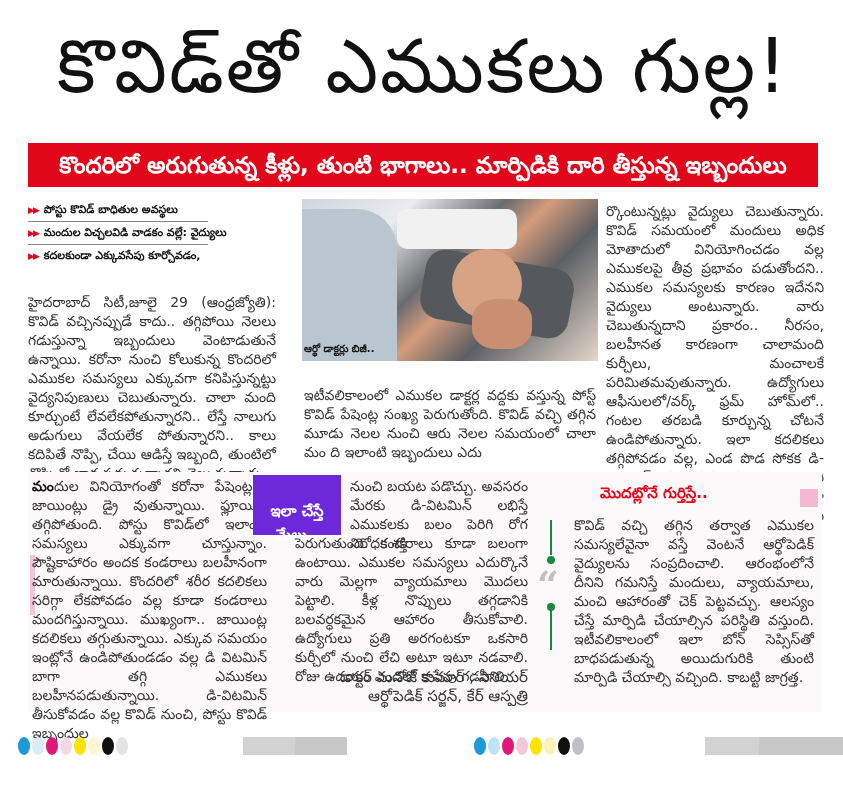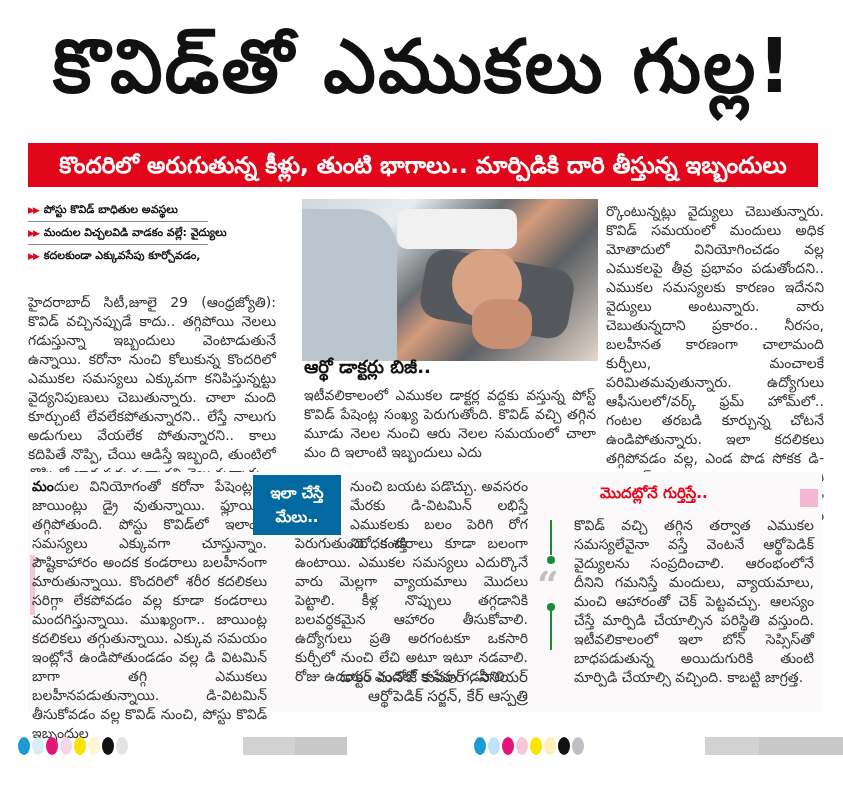--- a/index.html
+++ b/index.html
@@ -1,21 +1,21 @@
 <!DOCTYPE html>
 <html><head>
 <meta charset="utf-8">
 <style>
   * { box-sizing: border-box; margin: 0; padding: 0; }
   html, body { width: 843px; height: 789px; background: #ffffff; overflow: hidden; }
   body { position: relative; font-family: "DejaVu Sans", sans-serif; color: #222; }
 
   .headline {
     position: absolute; left: 18px; top: 6px; width: 810px; height: 130px;
-    font-family: "DejaVu Sans", sans-serif; font-weight: bold;
+    font-family: "DejaVu Sans", sans-serif; font-weight: normal;
     font-size: 74px; line-height: 120px; color: #111; text-align: center;
     letter-spacing: 2px; white-space: nowrap;
   }
   .subhead {
     position: absolute; left: 28px; top: 143px; width: 790px; height: 44px;
     background: #e2061b; color: #fff; font-weight: bold;
     font-size: 23px; line-height: 44px; text-align: center; white-space: nowrap;
     overflow: hidden;
   }
 
@@ -35,35 +35,35 @@
     position: absolute; left: 302px; top: 199px; width: 296px; height: 162px;
     background: linear-gradient(135deg, #cfd6dc 0%, #e9ecef 25%, #6a6d70 45%, #d59b7c 55%, #5b5f63 70%, #e5d7cb 100%);
     overflow: hidden;
   }
   .photo .shirt { position:absolute; left:0; top:10px; width:95px; height:152px; background:#b9c6d0; border-radius: 0 40px 0 0; }
   .photo .shorts { position:absolute; left:120px; top:60px; width:150px; height:70px; background:#55595d; border-radius: 20px; transform: rotate(10deg); }
   .photo .knee { position:absolute; left:150px; top:50px; width:70px; height:70px; background:#d8a284; border-radius: 50%; }
   .photo .hand { position:absolute; left:170px; top:100px; width:60px; height:50px; background:#c98f72; border-radius: 40%; }
   .photo .pad { position:absolute; left:95px; top:10px; width:120px; height:40px; background:#f1f1f1; border-radius: 10px; }
 
-  .col2-head { position: absolute; left: 304px; top: 356px; font-size: 18px; font-weight: bold; color: #111; white-space: nowrap; }
+  .col2-head { position: absolute; left: 304px; top: 343px; font-size: 10px; font-weight: bold; color: #111; white-space: nowrap; }
   .col2 { position: absolute; left: 304px; top: 386px; width: 292px; }
   .col3 { position: absolute; left: 606px; top: 202px; width: 218px; }
 
   .lower-box {
     position: absolute; left: 28px; top: 472px; width: 794px; height: 240px;
     background: #fbf9fa;
   }
   .lower-left { position: absolute; left: 32px; top: 477px; width: 235px; }
   .pink-bar { position: absolute; left: 30px; top: 555px; width: 5px; height: 60px; background: #f3c6da; }
   .dropcap { font-weight: bold; color: #111; }
   .tip-box {
     position: absolute; left: 253px; top: 475px; width: 88px; height: 60px;
-    background: #0369a1; color: #fff; font-weight: bold; text-align: center;
-    font-size: 15px; line-height: 24px; padding-top: 6px;
+    background: #6d28d9; color: #fff; font-weight: bold; text-align: center;
+    font-size: 15px; line-height: 24px; padding-top: 24px;
   }
   .tip-box span { display: block; }
   .lower-mid-top { position: absolute; left: 350px; top: 477px; width: 178px; }
   .lower-mid { position: absolute; left: 295px; top: 534px; width: 233px; }
   .sign { text-align: right; font-size: 15px; line-height: 19px; color: #333; }
   .sign-mid { position: absolute; left: 295px; top: 668px; width: 233px; }
   .sign-right { position: absolute; left: 574px; top: 668px; width: 240px; }
 
   .timeline-line1 { position: absolute; left: 550px; top: 520px; width: 2px; height: 35px; background: #1b8a3f; }
   .timeline-dot1 { position: absolute; left: 547px; top: 556px; width: 8px; height: 8px; border-radius: 50%; background: #1b8a3f; }

